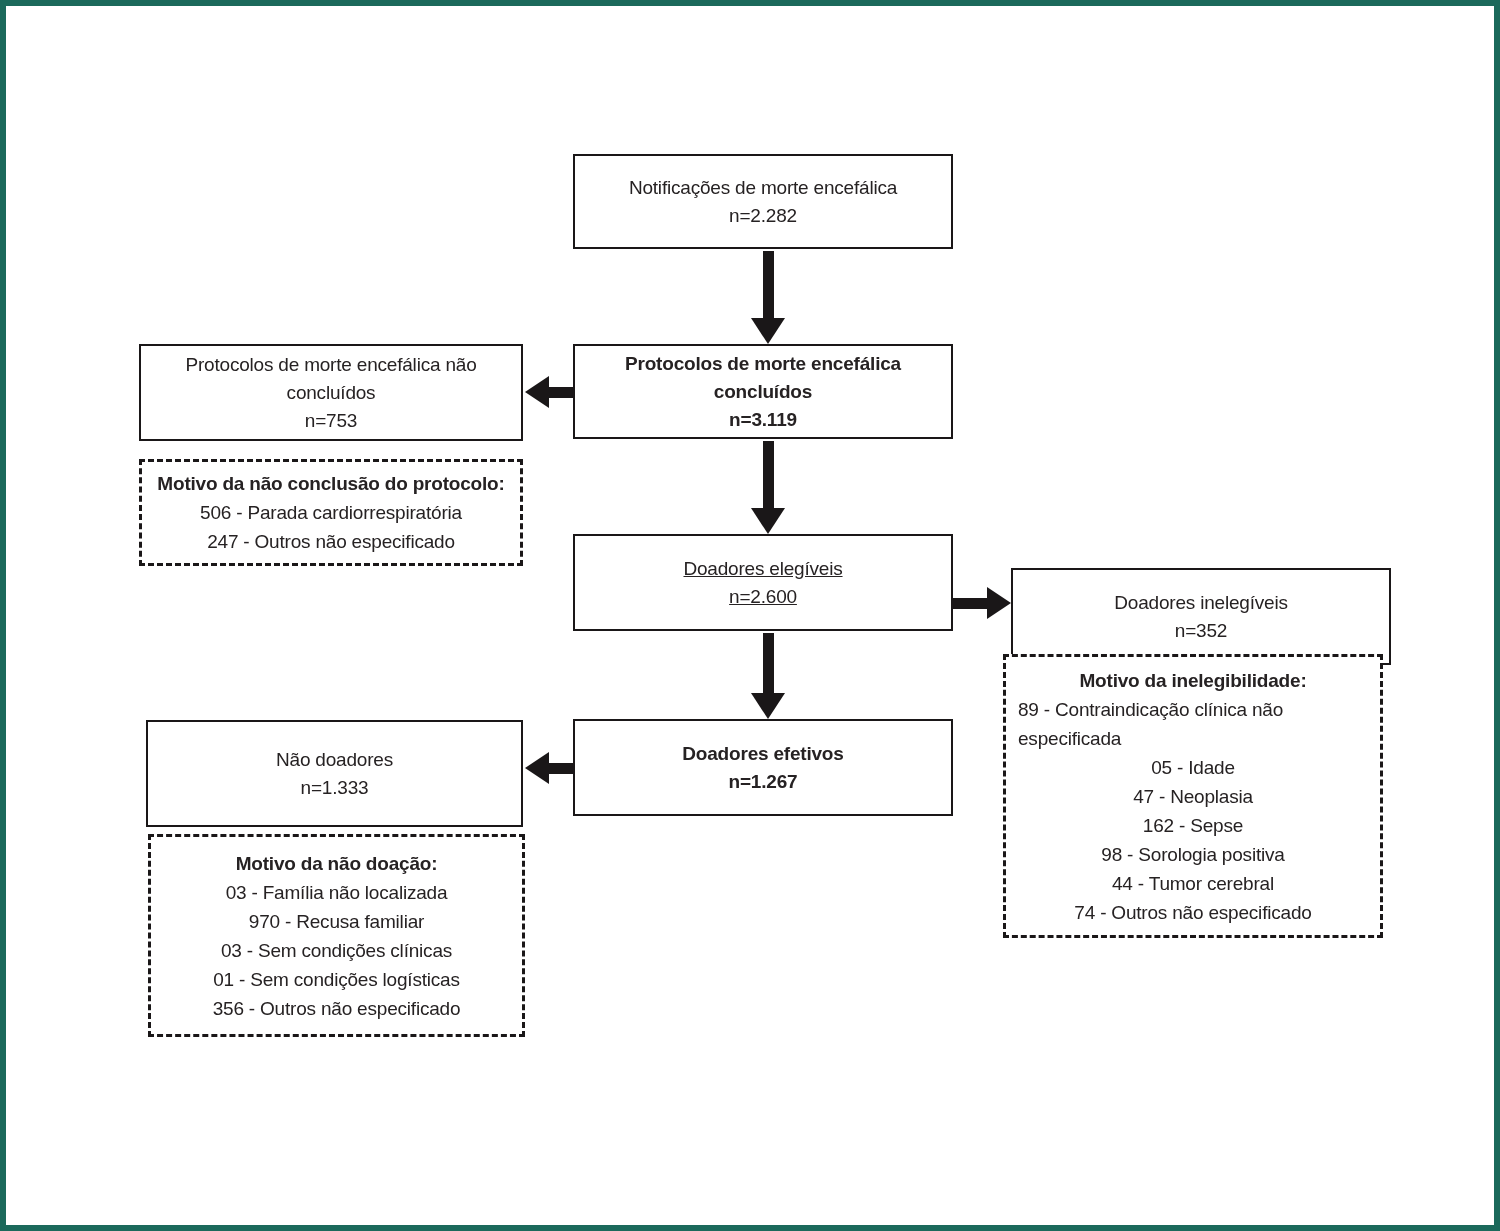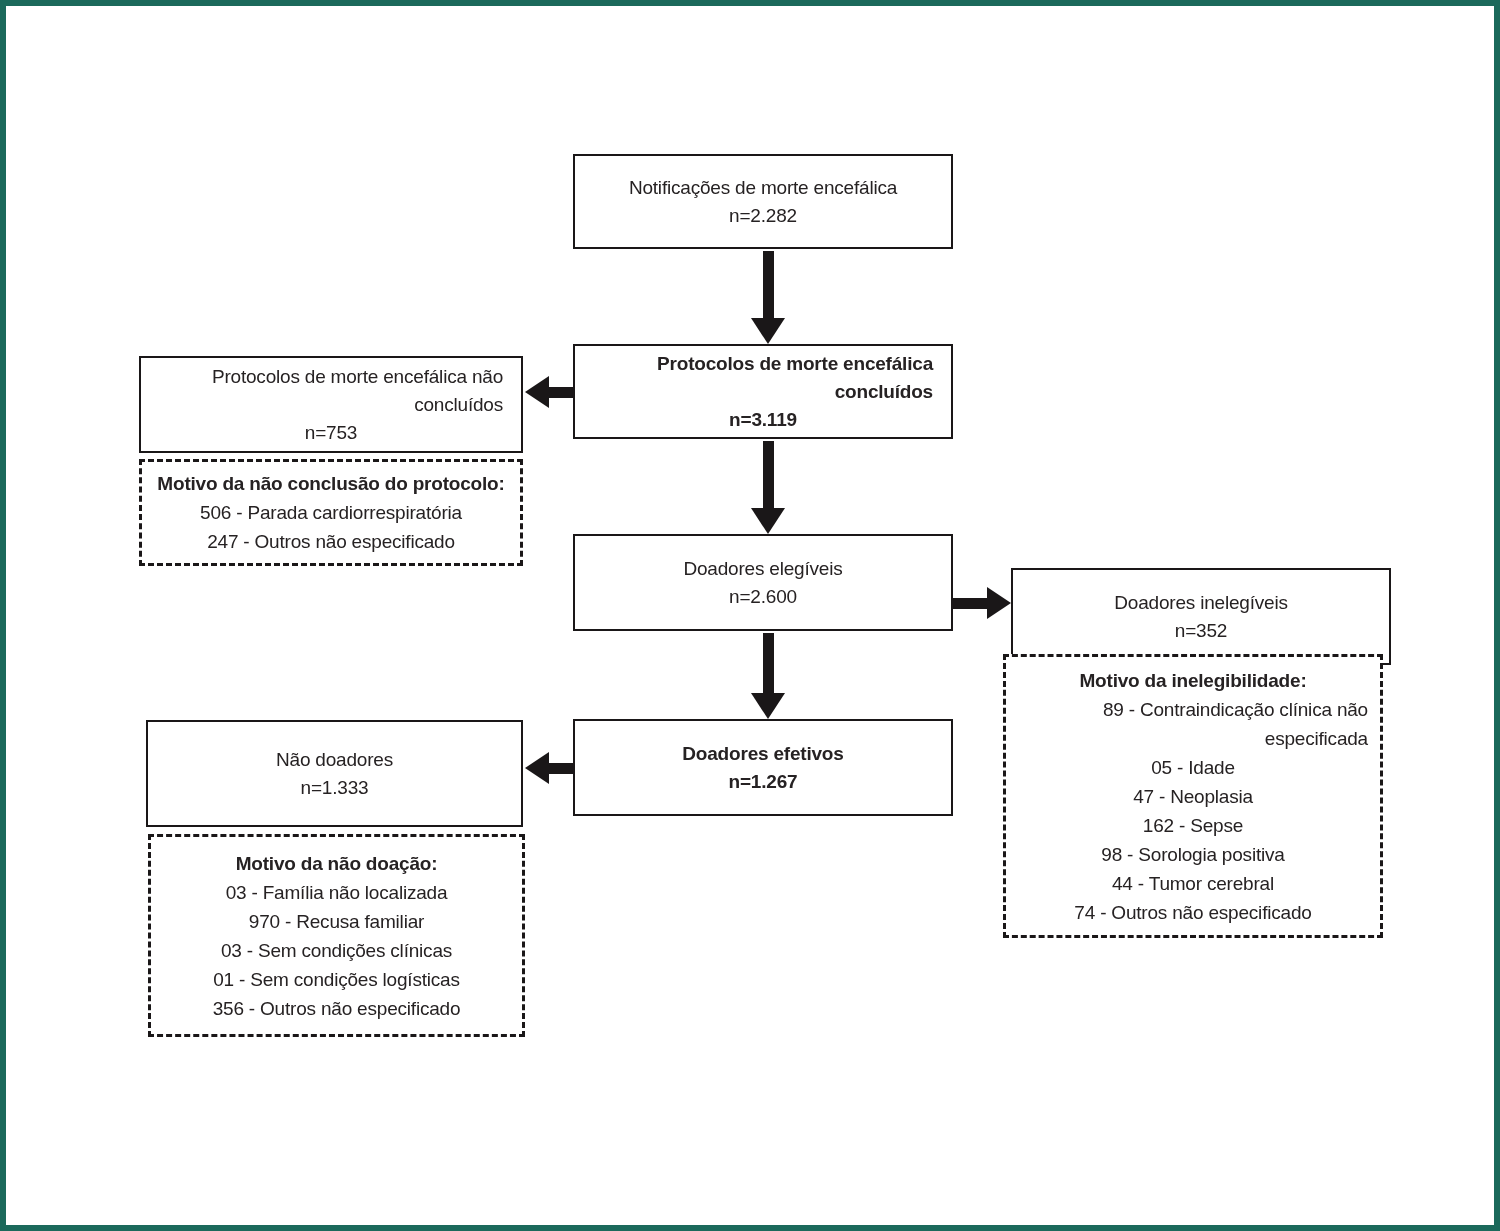--- a/index.html
+++ b/index.html
@@ -16,37 +16,37 @@
   }
   .node {
     position: absolute;
     border: 2px solid #1a1718;
     background: #ffffff;
     box-sizing: border-box;
     display: flex;
     flex-direction: column;
     justify-content: center;
     align-items: center;
-    text-align: right;
+    text-align: center;
     font-size: 19px;
     line-height: 28px;
     letter-spacing: -0.2px;
     padding: 4px 18px;
   }
   .node.bold { font-weight: bold; }
   .detail {
     position: absolute;
     border: 3px dashed #1a1718;
     background: #ffffff;
     box-sizing: border-box;
     display: flex;
     flex-direction: column;
     justify-content: center;
     align-items: center;
-    text-align: right;
+    text-align: left;
     font-size: 19px;
     line-height: 29px;
     letter-spacing: -0.2px;
     padding: 6px 12px;
   }
   .detail .heading { font-weight: bold; }
   
   .v-arrow {
     position: absolute;
     width: 34px;
@@ -90,31 +90,31 @@
   <div class="node" style="left:567px; top:148px; width:380px; height:95px;">
     <div>Notificações de morte encefálica</div>
     <div>n=2.282</div>
   </div>
 
   <div class="node" style="left:567px; top:338px; width:380px; height:95px;font-weight:bold;">
     <div>Protocolos de morte encefálica concluídos</div>
     <div>n=3.119</div>
   </div>
 
-  <div class="node" style="left:567px; top:528px; width:380px; height:97px;">
+  <div class="node" style="left:567px; top:528px; width:380px; height:97px;text-decoration:underline;">
     <div>Doadores elegíveis</div>
     <div>n=2.600</div>
   </div>
 
   <div class="node bold" style="left:567px; top:713px; width:380px; height:97px;">
     <div>Doadores efetivos</div>
     <div>n=1.267</div>
   </div>
 
-  <div class="node" style="left:133px; top:350px; width:384px; height:97px;">
+  <div class="node" style="left:133px; top:338px; width:384px; height:97px;">
     <div>Protocolos de morte encefálica não concluídos</div>
     <div>n=753</div>
   </div>
 
   <div class="detail" style="left:133px; top:453px; width:384px; height:107px;">
     <div class="heading">Motivo da não conclusão do protocolo:</div>
     <div>506 - Parada cardiorrespiratória</div>
     <div>247 - Outros não especificado</div>
   </div>
 

